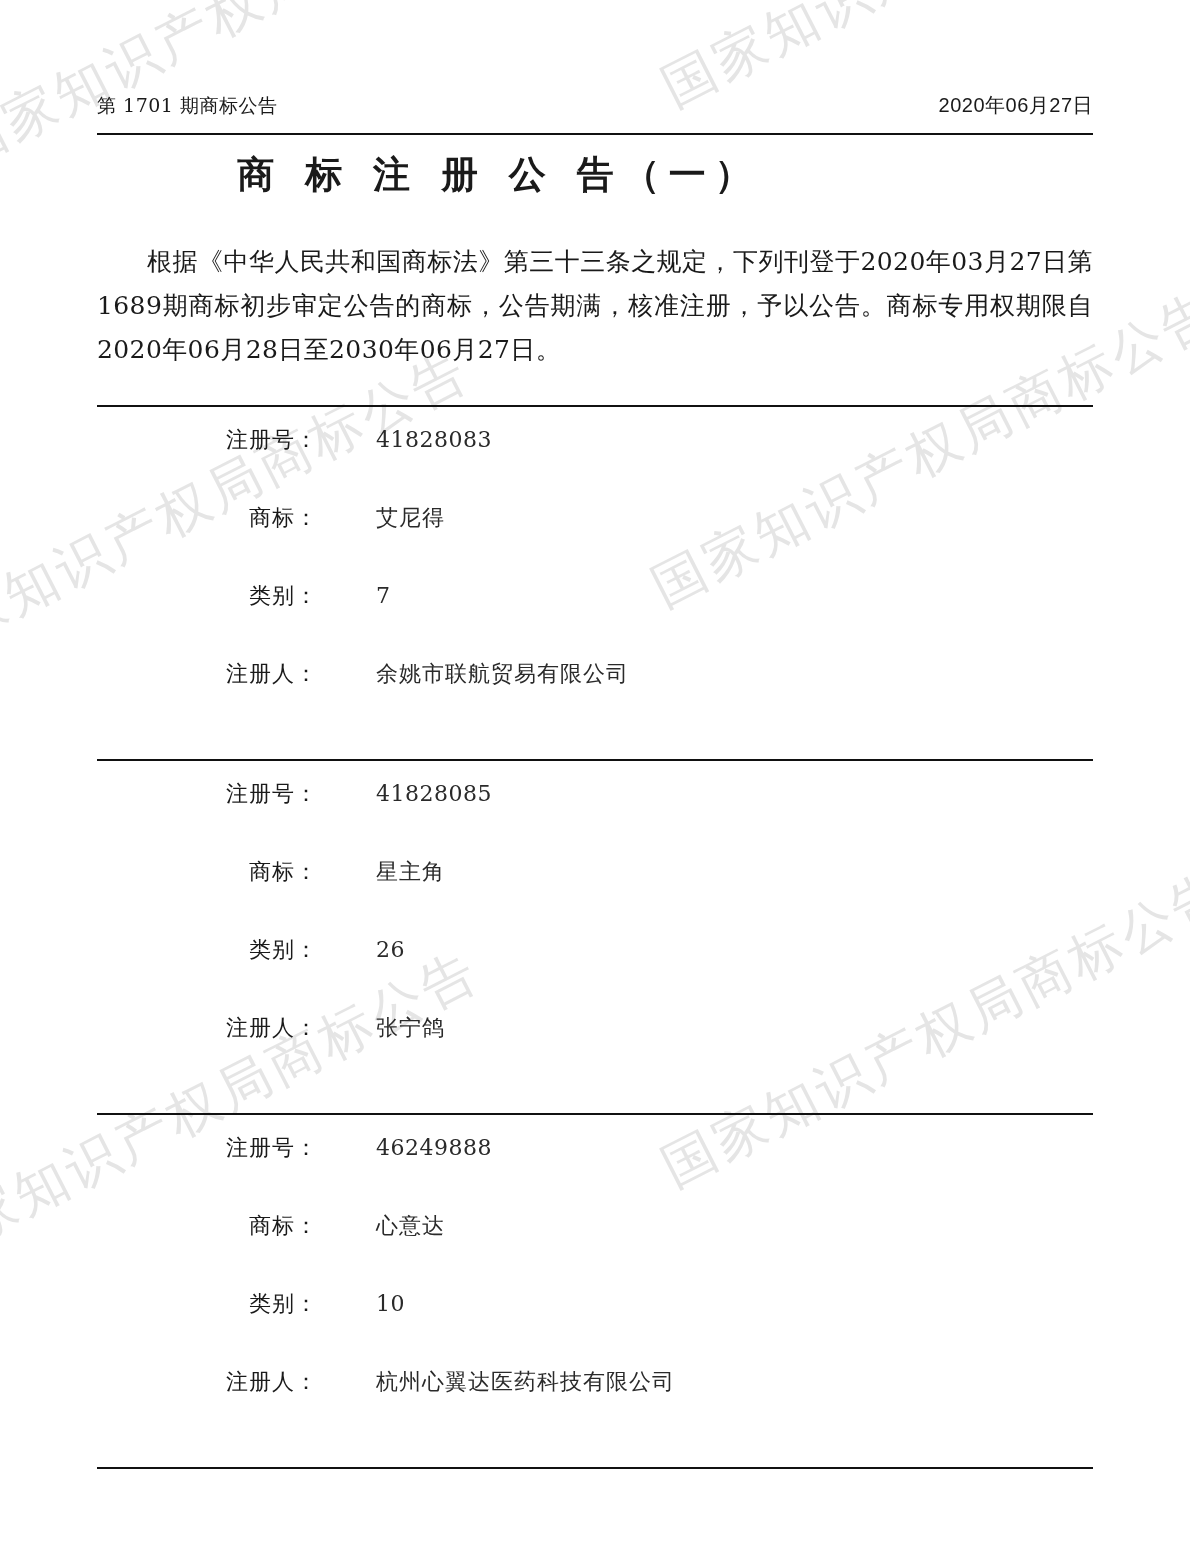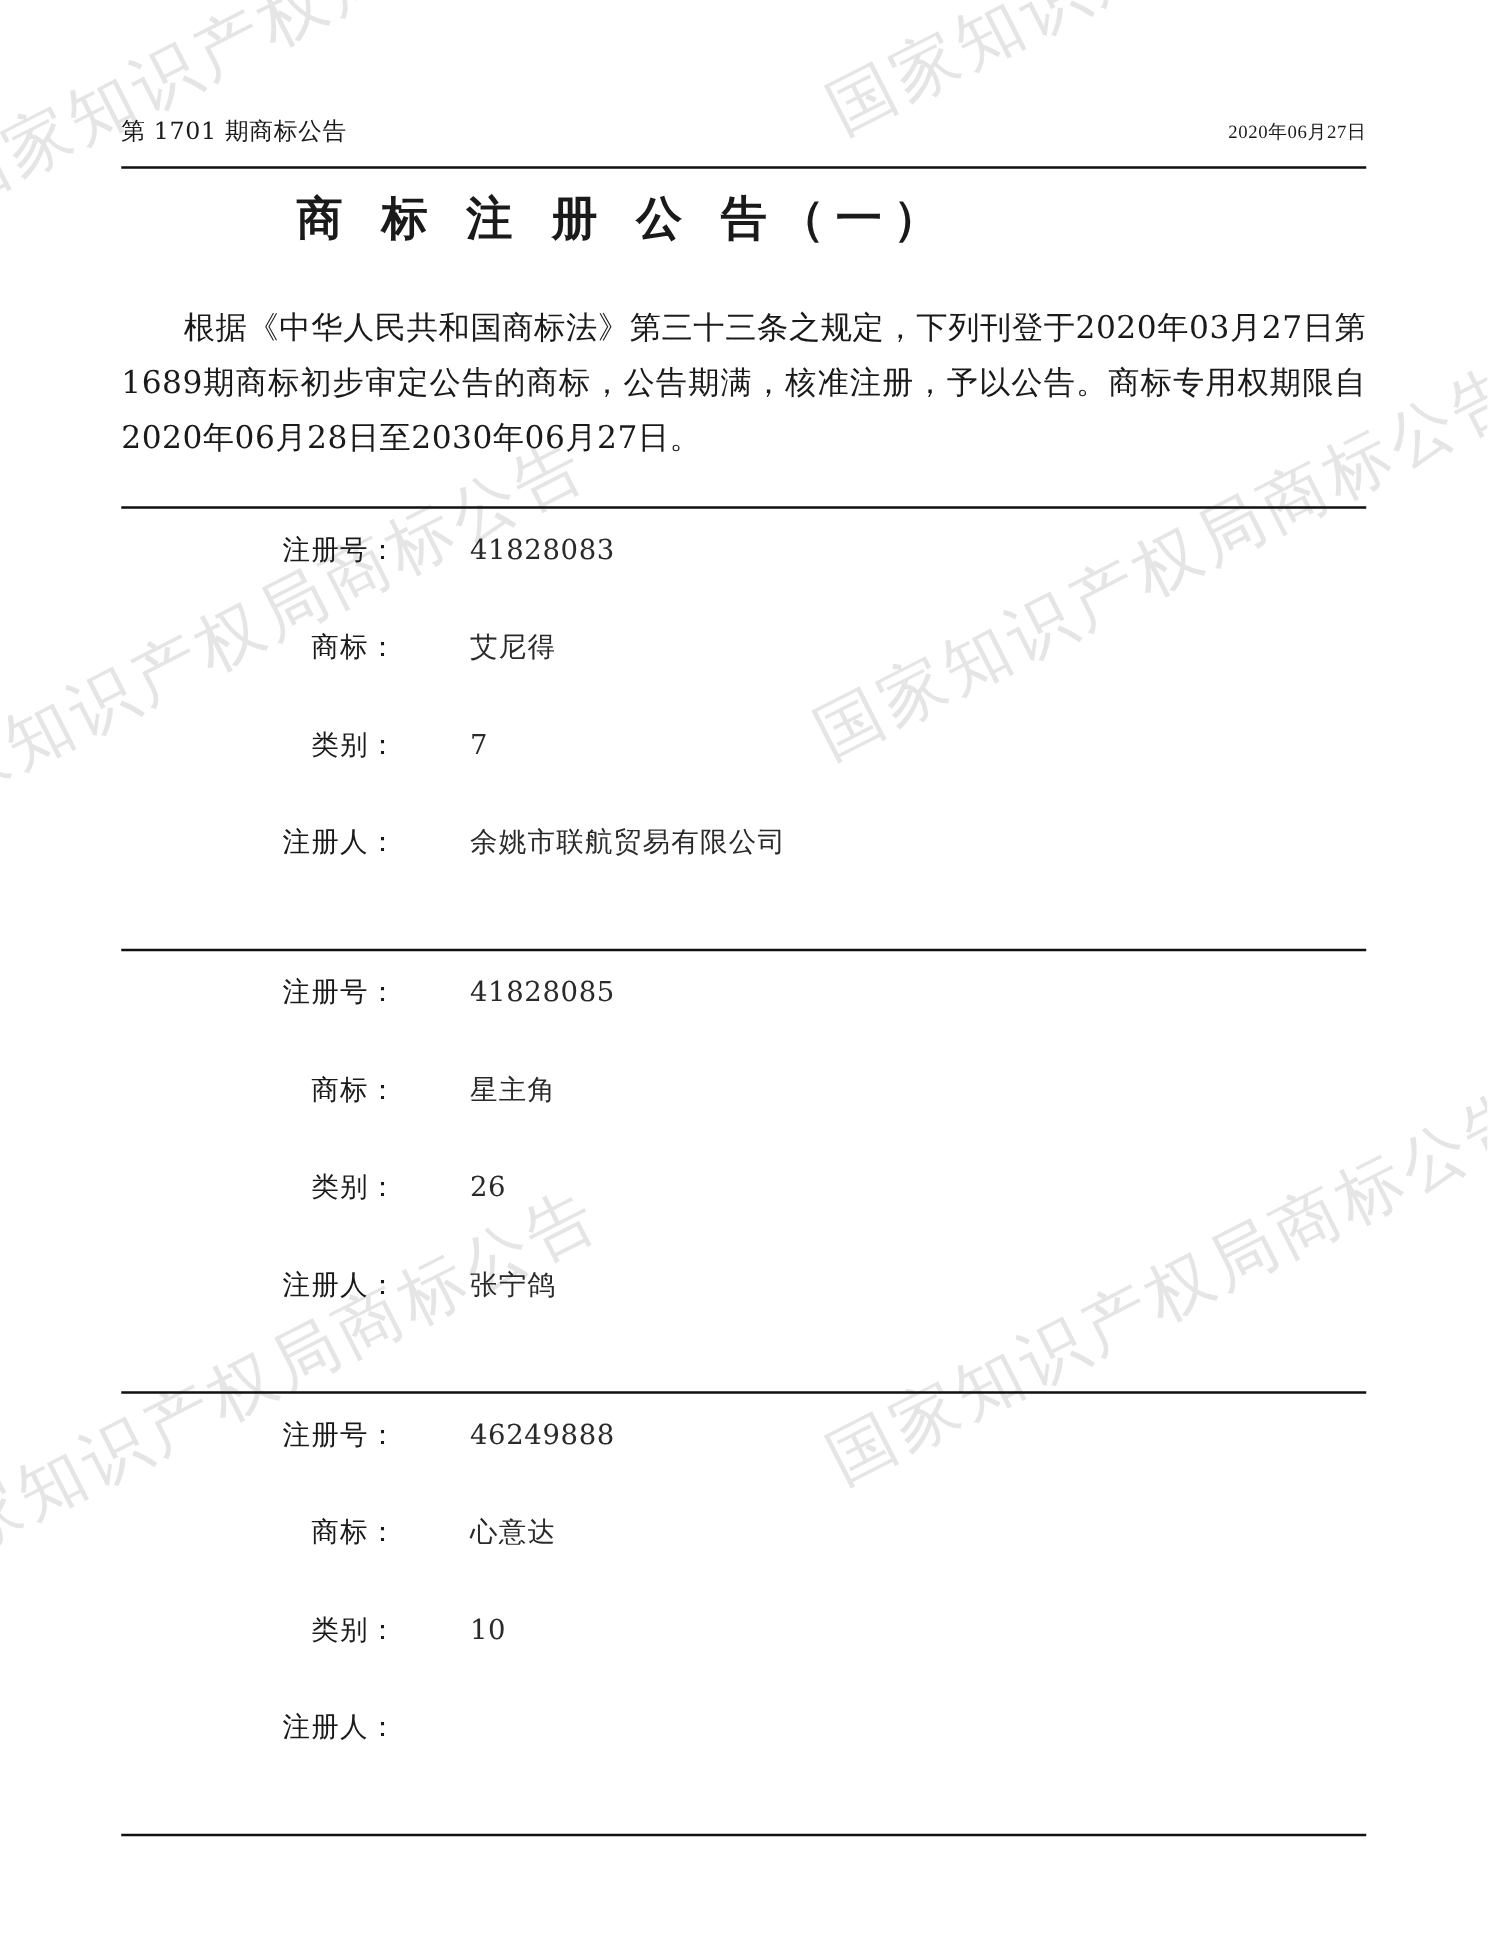--- a/index.html
+++ b/index.html
@@ -51,21 +51,21 @@
     top: 92px;
     left: 97px;
     right: 97px;
     display: flex;
     justify-content: space-between;
     align-items: center;
     font-size: 19px;
     letter-spacing: 0.5px;
   }
   .header-left { font-family: "DejaVu Serif", "Liberation Serif", serif; }
-  .header-right { font-family: Liberation Serif, serif; font-size: 15px; }
+  .header-right { font-family: Liberation Sans, sans-serif; font-size: 20px; }
 
   .header-rule {
     position: absolute;
     top: 133px;
     left: 97px;
     width: 996px;
     height: 2px;
     background: #111;
   }
 
@@ -210,20 +210,21 @@
         <div class="field">
           <div class="field-label">商标：</div>
           <div class="field-value">心意达</div>
         </div>
         <div class="field">
           <div class="field-label">类别：</div>
           <div class="field-value num">10</div>
         </div>
         <div class="field">
           <div class="field-label">注册人：</div>
+          <div class="field-value">杭州心翼达医药科技有限公司</div>
         </div>
       </div>
 
       <div class="rule"></div>
 
     </div>
 
   </div>
 </div>
 

